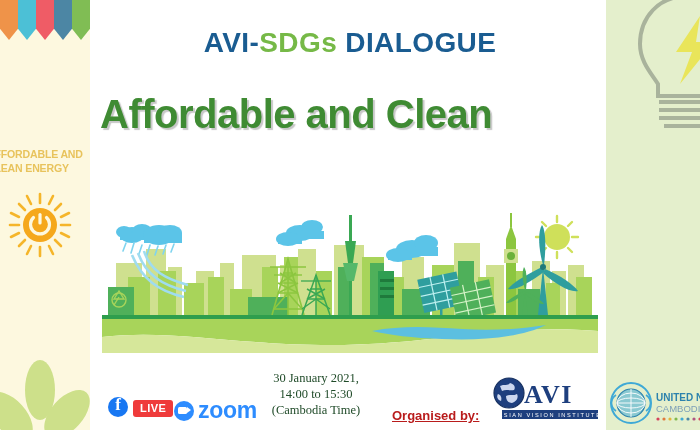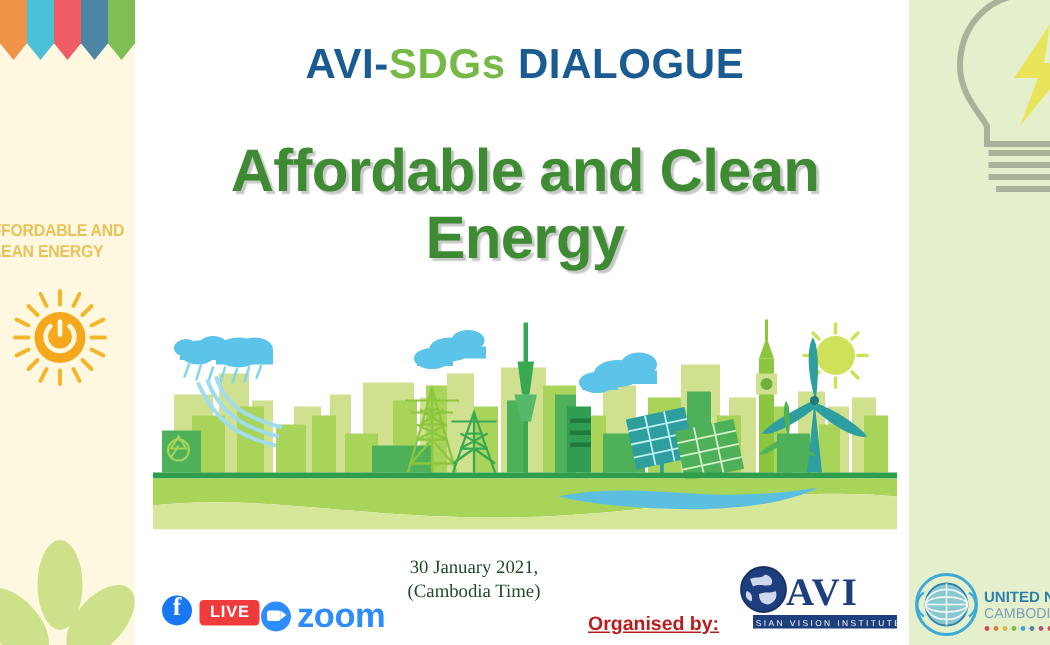--- a/index.html
+++ b/index.html
@@ -43,21 +43,21 @@
 
   .kicker{
     position:absolute;left:0;top:27px;width:500px;text-align:center;
     font-size:28px;font-weight:bold;letter-spacing:0.4px;
     white-space:nowrap;
   }
   .kicker .b{color:#1a5c91;}
   .kicker .g{color:#76b947;}
 
   .headline{
-    position:absolute;left:0;top:92px;width:500px;text-align:center;
+    position:absolute;left:0;top:92px;width:500px;
     color:#3f8b33;font-size:40px;font-weight:bold;line-height:45px;
     text-shadow:2px 2px 1px rgba(130,130,130,.45);
     letter-spacing:-0.5px;
   }
 
   .city{position:absolute;left:2px;top:205px;width:496px;height:148px;}
 
   
   .bottom{position:absolute;left:0;top:368px;width:500px;height:62px;}
   .fb-live{position:absolute;left:8px;top:29px;display:flex;align-items:flex-end;gap:5px;}
@@ -180,21 +180,20 @@
     </svg>
   </div>
 
   <div class="main">
     <div class="main-inner">
 
       <div class="kicker"><span class="b">AVI-</span><span class="g">SDGs</span><span class="b"> DIALOGUE</span></div>
 
       <div class="headline">
         <div>Affordable and Clean</div>
-        <div>Energy</div>
       </div>
 
       <svg class="city" viewBox="0 0 496 148">
 
         <g fill="#cfe08f">
           <rect x="14" y="58" width="26" height="52"></rect>
           <rect x="44" y="44" width="20" height="66"></rect>
           <rect x="66" y="62" width="14" height="48"></rect>
           <rect x="94" y="66" width="18" height="44"></rect>
           <rect x="118" y="58" width="14" height="52"></rect>
@@ -397,20 +396,21 @@
         <div class="zoom-wrap">
           <span class="zoom-circle">
             <span class="zoom-cam"></span>
             <span class="zoom-cam2"></span>
           </span>
           <span class="zoom-word">zoom</span>
         </div>
 
         <div class="datetime">
           <div>30 January 2021,</div>
+          <div>14:00 to 15:30</div>
           <div>(Cambodia Time)</div>
         </div>
 
         <div class="org-by">Organised by:</div>
 
         <svg class="avi-logo" viewBox="0 0 108 50">
           <circle cx="17" cy="19" r="15" fill="#1e3f7e"></circle>
           <g fill="#cdd8ef">
             <path d="M8 12 C12 10 16 12 18 9 C22 10 24 13 22 16 C18 17 14 15 10 17 Z"></path>
             <path d="M14 22 C18 20 22 22 25 20 C27 24 24 28 20 29 C16 29 14 26 14 22 Z"></path>

